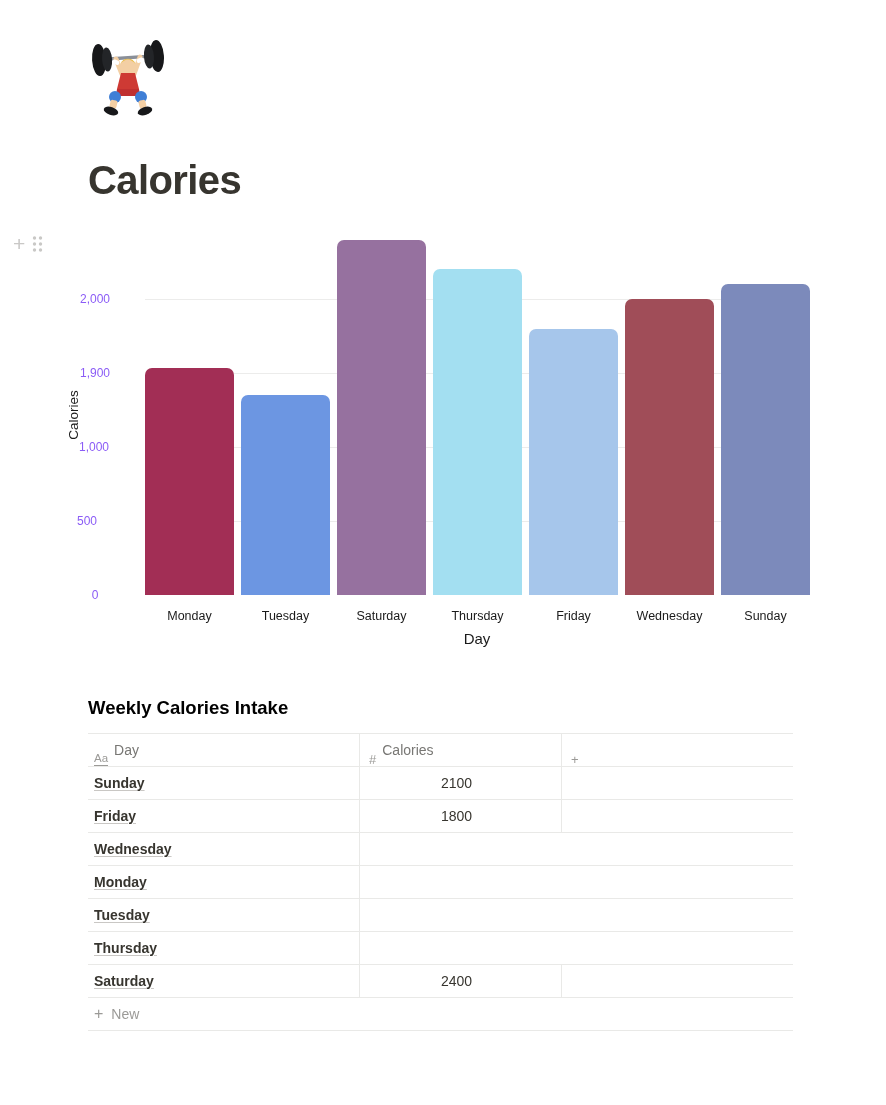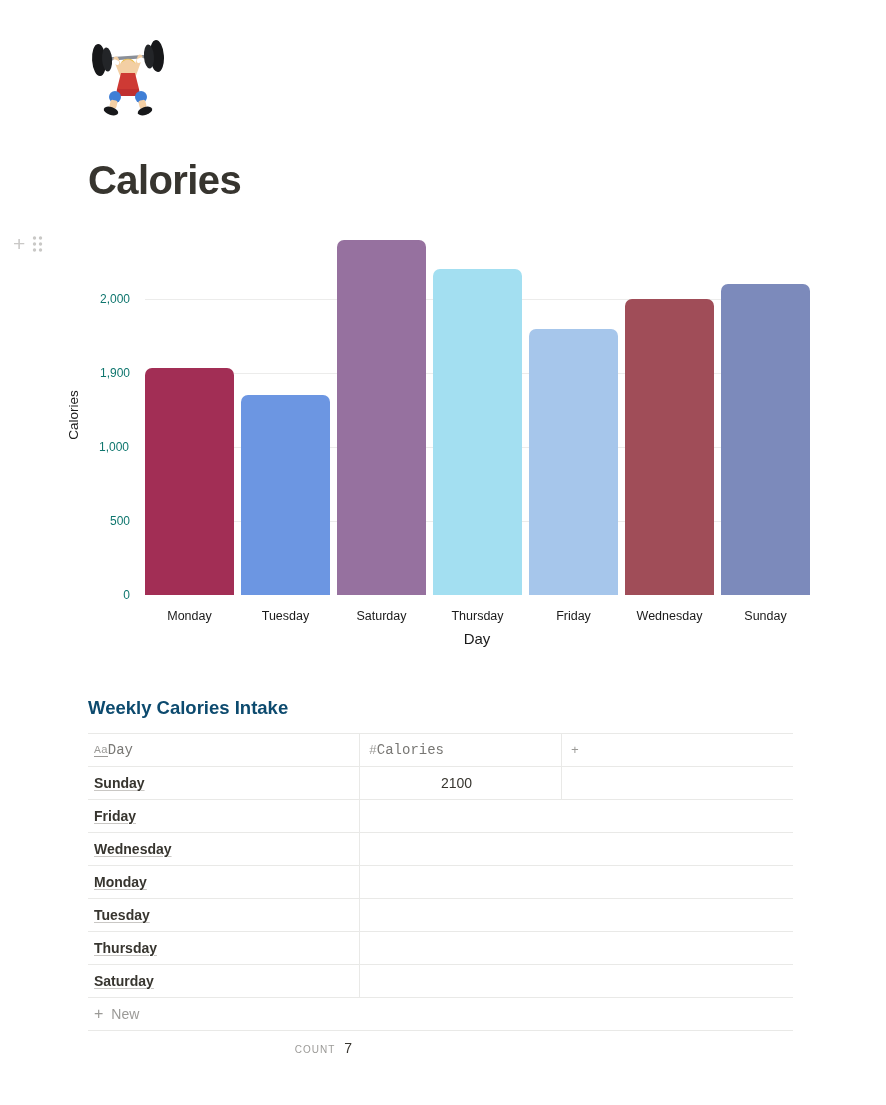--- a/index.html
+++ b/index.html
@@ -11,37 +11,37 @@
   .page-title{position:absolute;left:88px;top:158px;font-size:40px;font-weight:700;
               letter-spacing:-0.6px;color:#37352F;margin:0;line-height:1.1;}
 
   
   .block-controls{position:absolute;left:13px;top:233px;display:flex;align-items:center;gap:6px;color:#C9C8C6;}
   .plus-glyph{font-size:21px;line-height:21px;font-weight:400;}
 
   
   .chart-layer{position:absolute;left:0;top:0;width:886px;height:1105px;}
   .gridline{position:absolute;height:1px;background:#ECECEB;}
-  .ytick{position:absolute;width:70px;text-align:right;font-size:12px;color:#0f766e;line-height:16px;}
+  .ytick{position:absolute;width:70px;text-align:center;font-size:12px;color:#8b5cf6;line-height:16px;}
   .bar{position:absolute;border-radius:7px 7px 0 0;}
   .xtick{position:absolute;width:120px;text-align:center;font-size:12.5px;color:#1A1A1A;line-height:16px;}
   .xaxis-title{position:absolute;text-align:center;font-size:15px;color:#1A1A1A;}
   .yaxis-title{position:absolute;width:120px;height:18px;text-align:center;font-size:13.5px;color:#1A1A1A;
                transform:rotate(-90deg);}
 
   
-  .db-title{position:absolute;left:88px;top:697px;margin:0;font-size:18.5px;font-weight:700;color:#0c4a6e;}
+  .db-title{position:absolute;left:88px;top:697px;margin:0;font-size:18.5px;font-weight:700;color:#000000;}
   .db-table{position:absolute;left:88px;top:733px;width:705px;border-top:1px solid #E9E9E7;font-size:14px;}
   .db-row{display:flex;height:32px;line-height:32px;border-bottom:1px solid #E9E9E7;}
   .cell{box-sizing:border-box;overflow:hidden;white-space:nowrap;}
   .c1{width:272px;padding-left:6px;border-right:1px solid #E9E9E7;}
   .c2{width:202px;padding-right:8px;border-right:1px solid #E9E9E7;text-align:center;}
   .c3{flex:1;padding-left:9px;}
   .hdr{color:#787774;}
-  .hdr .cell{display:flex;align-items:center;font-family:Liberation Mono, monospace;}
+  .hdr .cell{display:flex;align-items:flex-end;gap:6px;}
   .hdr .c2{justify-content:flex-start;padding-left:9px;text-align:left;}
   .prop-icon{color:#9B9A97;font-size:13px;line-height:13px;}
   .aa-icon{font-size:11.5px;border-bottom:1px solid #9B9A97;padding-bottom:0px;}
   .title-cell{font-weight:600;color:#37352F;text-decoration:underline;
               text-decoration-color:#C9C7C4;text-decoration-thickness:1px;text-underline-offset:2px;}
   .num-cell{color:#37352F;}
   .new-row{display:flex;align-items:center;gap:8px;height:32px;border-bottom:1px solid #E9E9E7;
            color:#9B9A97;padding-left:6px;cursor:pointer;}
   .new-row .plus-small{font-size:16px;line-height:16px;}
   .count-row{width:264px;text-align:right;margin-top:9px;color:#9B9A97;}
@@ -91,21 +91,21 @@
           <circle cx="9.5" cy="9" r="1.7"></circle>
         <circle cx="3.5" cy="15" r="1.7"></circle>
           <circle cx="9.5" cy="15" r="1.7"></circle>
       </g>
     </svg>
   </div>
 
   <div class="chart-layer" id="chart">
       <div class="ytick" style="left: 60px; top: 587px;">0</div>
       <div class="gridline" style="left: 145px; width: 664px; top: 521px;"></div>
-      <div class="ytick" style="left: 60px; top: 513px;">500</div>
+      <div class="ytick" style="left: 52px; top: 513px;">500</div>
       <div class="gridline" style="left: 145px; width: 664px; top: 447px;"></div>
       <div class="ytick" style="left: 59px; top: 439px;">1,000</div>
       <div class="gridline" style="left: 145px; width: 664px; top: 373px;"></div>
       <div class="ytick" style="left: 60px; top: 365px;">1,900</div>
       <div class="gridline" style="left: 145px; width: 664px; top: 299px;"></div>
       <div class="ytick" style="left: 60px; top: 291px;">2,000</div>
       <div class="bar" style="left: 145px; width: 89px; top: 368px; height: 227px; background: rgb(162, 46, 85);"></div>
       <div class="xtick" style="left: 129.5px; top: 608px;">Monday</div>
       <div class="bar" style="left: 241px; width: 89px; top: 395px; height: 200px; background: rgb(108, 150, 226);"></div>
       <div class="xtick" style="left: 225.5px; top: 608px;">Tuesday</div>
@@ -141,48 +141,46 @@
     </div>
 
     <div id="rows">
         <div class="db-row">
           <div class="cell c1"><span class="title-cell">Sunday</span></div>
           <div class="cell c2 num-cell">2100</div>
           <div class="cell c3"></div>
         </div>
         <div class="db-row">
           <div class="cell c1"><span class="title-cell">Friday</span></div>
+          <div class="cell c2 num-cell">1800</div>
           <div class="cell c3"></div>
         </div>
         <div class="db-row">
           <div class="cell c1"><span class="title-cell">Wednesday</span></div>
           <div class="cell c3"></div>
         </div>
         <div class="db-row">
           <div class="cell c1"><span class="title-cell">Monday</span></div>
           <div class="cell c3"></div>
         </div>
         <div class="db-row">
           <div class="cell c1"><span class="title-cell">Tuesday</span></div>
           <div class="cell c3"></div>
         </div>
         <div class="db-row">
           <div class="cell c1"><span class="title-cell">Thursday</span></div>
           <div class="cell c3"></div>
         </div>
         <div class="db-row">
           <div class="cell c1"><span class="title-cell">Saturday</span></div>
+          <div class="cell c2 num-cell">2400</div>
           <div class="cell c3"></div>
         </div>
       </div>
 
     <div class="new-row">
       <span class="plus-small">+</span>
       <span>New</span>
     </div>
 
-    <div class="count-row">
-      <span class="count-label">COUNT</span>
-      <span class="count-value">7</span>
-    </div>
   </div>
 
 </div>
 
 </body></html>

